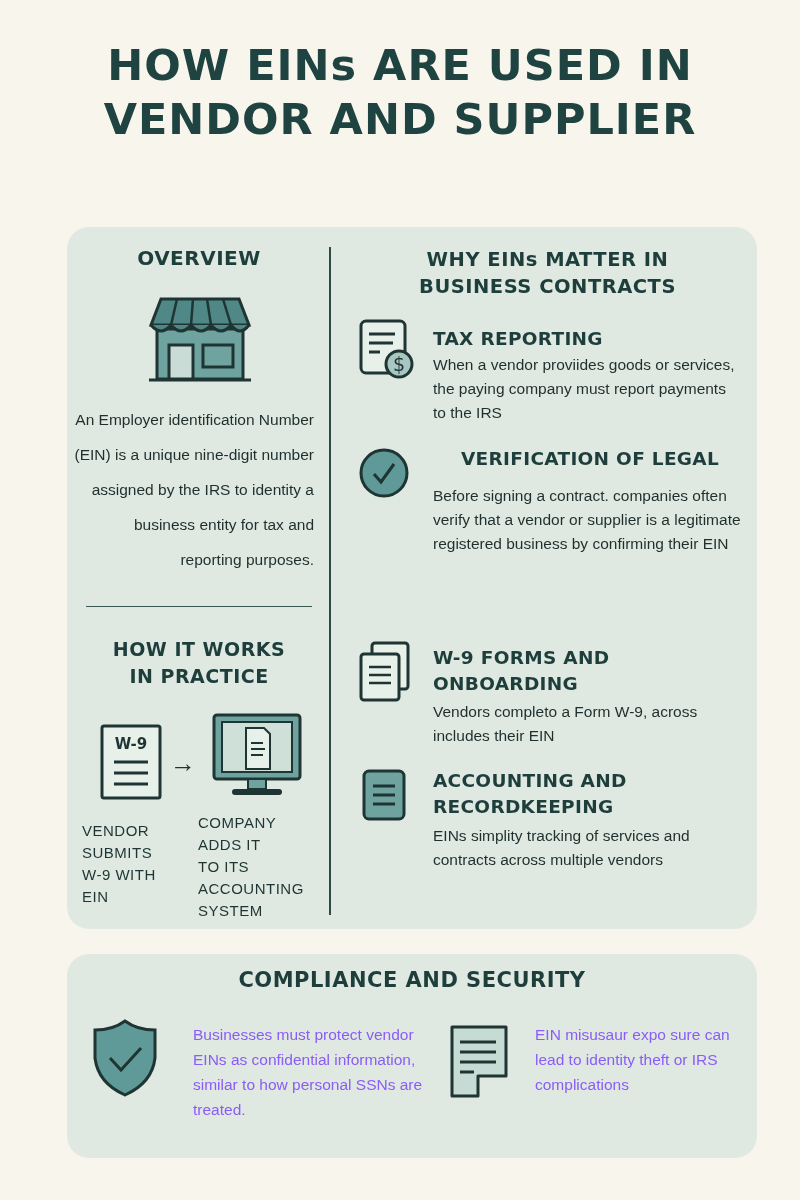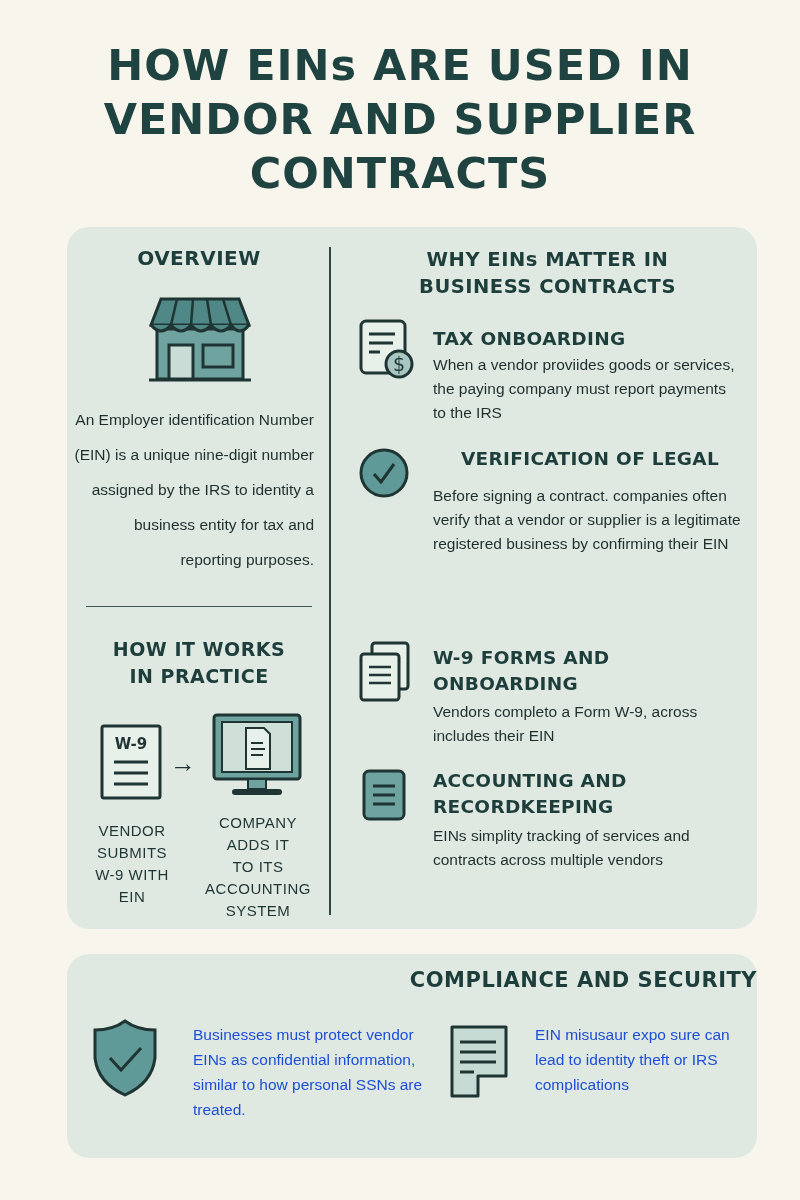--- a/index.html
+++ b/index.html
@@ -31,43 +31,42 @@
   }
   .overview-title { left: 70px; top: 246px; width: 258px; font-size: 20px; }
   .why-title { left: 340px; top: 246px; width: 415px; font-size: 19.5px; line-height: 27px; }
   .how-title { left: 70px; top: 636px; width: 258px; font-size: 19px; line-height: 27px; }
   .overview-text {
     position: absolute; left: 70px; top: 402px; width: 244px;
     text-align: right; font-size: 15.5px; line-height: 35px; color: #1f2f2e;
   }
   .icon { position: absolute; }
   .step-label {
-    position: absolute; text-align: center; font-size: 15px; line-height: 22px;
+    position: absolute; font-size: 15px; line-height: 22px;
     letter-spacing: 0.5px; color: #1f3533; text-transform: uppercase;
   }
   .item-title {
     position: absolute; left: 433px; font-family: "DejaVu Sans", sans-serif;
     font-weight: bold; font-size: 18.5px; line-height: 26px; color: #1e3e3c; letter-spacing: 0.3px;
   }
   .item-text {
     position: absolute; left: 433px; width: 310px; font-size: 15.5px; line-height: 24px; color: #1f2f2e;
   }
   .comp-title {
-    position: absolute; left: 67px; top: 968px; width: 690px; text-align: right;
+    position: absolute; left: 67px; top: 968px; width: 690px; text-align: center;
     font-family: "DejaVu Sans", sans-serif; font-weight: bold; font-size: 21px; color: #1e3e3c; letter-spacing: 0.5px;
   }
-  .comp-text { position: absolute; font-size: 15.5px; line-height: 25px; color: #1d4ed8; }
+  .comp-text { position: absolute; font-size: 15.5px; line-height: 25px; color: #8b5cf6; }
 </style>
 </head>
 <body>
 
 <div class="title">
   <span class="line">HOW EINs ARE USED IN</span>
   <span class="line">VENDOR AND SUPPLIER</span>
-  <span class="line">CONTRACTS</span>
 </div>
 
 <div class="card card-top"></div>
 <div class="vdivider"></div>
 <div class="hdivider"></div>
 
 <div class="h-sec overview-title">OVERVIEW</div>
 <div class="icon" style="left:147px;top:295px;">
   <svg width="106" height="88" viewBox="0 0 106 88">
     <rect x="10" y="34" width="86" height="50" fill="#6fa3a0" stroke="#1f3533" stroke-width="3"></rect>
@@ -133,21 +132,21 @@
   <svg width="58" height="62" viewBox="0 0 58 62">
     <rect x="3" y="3" width="44" height="52" rx="5" fill="#e8f0ea" stroke="#1f3533" stroke-width="3"></rect>
     <line x1="11" y1="16" x2="37" y2="16" stroke="#1f3533" stroke-width="3"></line>
     <line x1="11" y1="25" x2="35" y2="25" stroke="#1f3533" stroke-width="3"></line>
     <line x1="11" y1="34" x2="22" y2="34" stroke="#1f3533" stroke-width="3"></line>
     <circle cx="41" cy="46" r="13" fill="#a9c7c2" stroke="#1f3533" stroke-width="3"></circle>
     <text x="41" y="53" text-anchor="middle" font-family="DejaVu Sans, sans-serif" font-size="19" fill="#1f3533">$</text>
   </svg>
 </div>
 <div class="item-title" style="top:326px;">
-  <div>TAX ONBOARDING</div>
+  <div>TAX REPORTING</div>
 </div>
 <div class="item-text" style="top:353px;">When a vendor proviides goods or services, the paying company must report payments to the IRS</div>
 
 <div class="icon" style="left:358px;top:447px;">
   <svg width="52" height="52" viewBox="0 0 52 52">
     <circle cx="26" cy="26" r="23" fill="#5f9a98" stroke="#1f3533" stroke-width="3"></circle>
     <path d="M16 27 L23 35 L36 17" fill="none" stroke="#1f3533" stroke-width="3"></path>
   </svg>
 </div>
 <div class="item-title" style="top:446px;margin-left:28px;">

